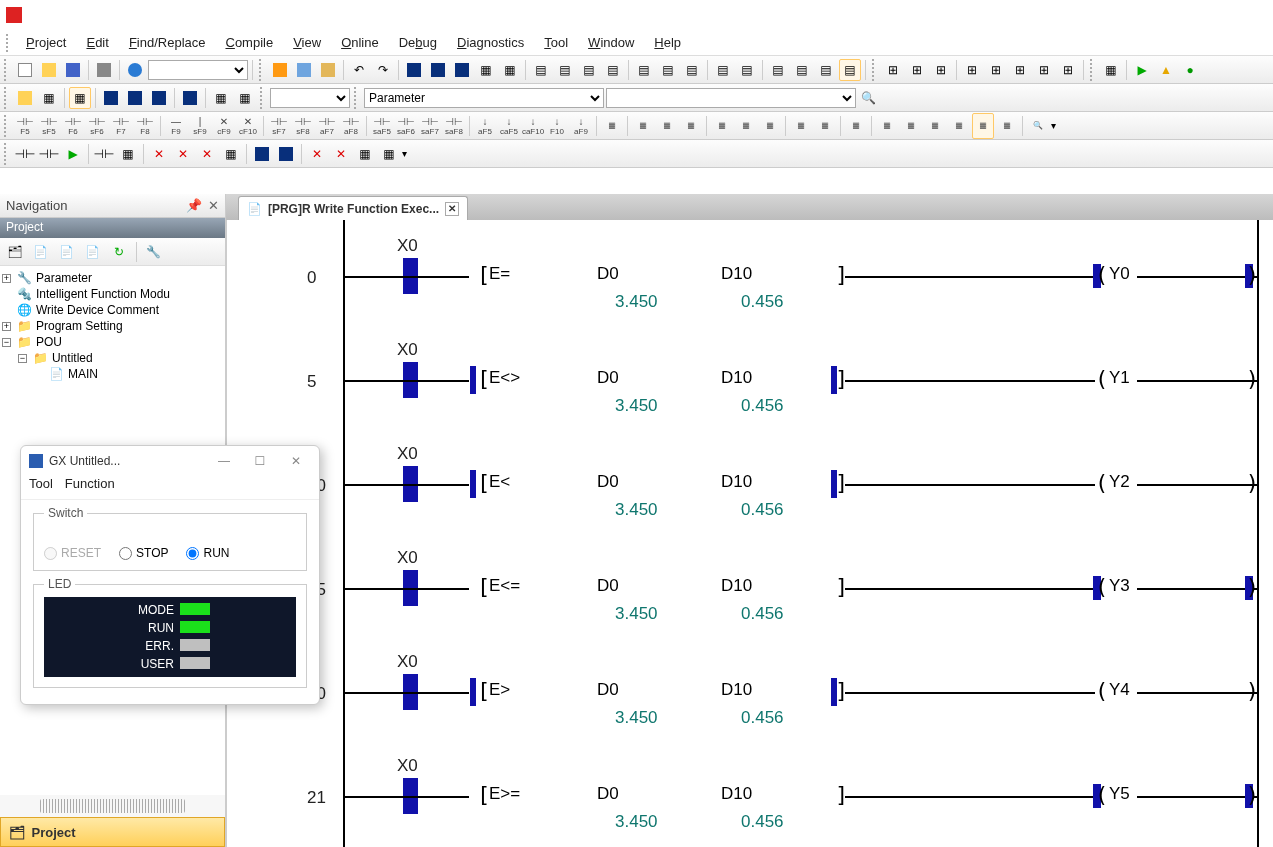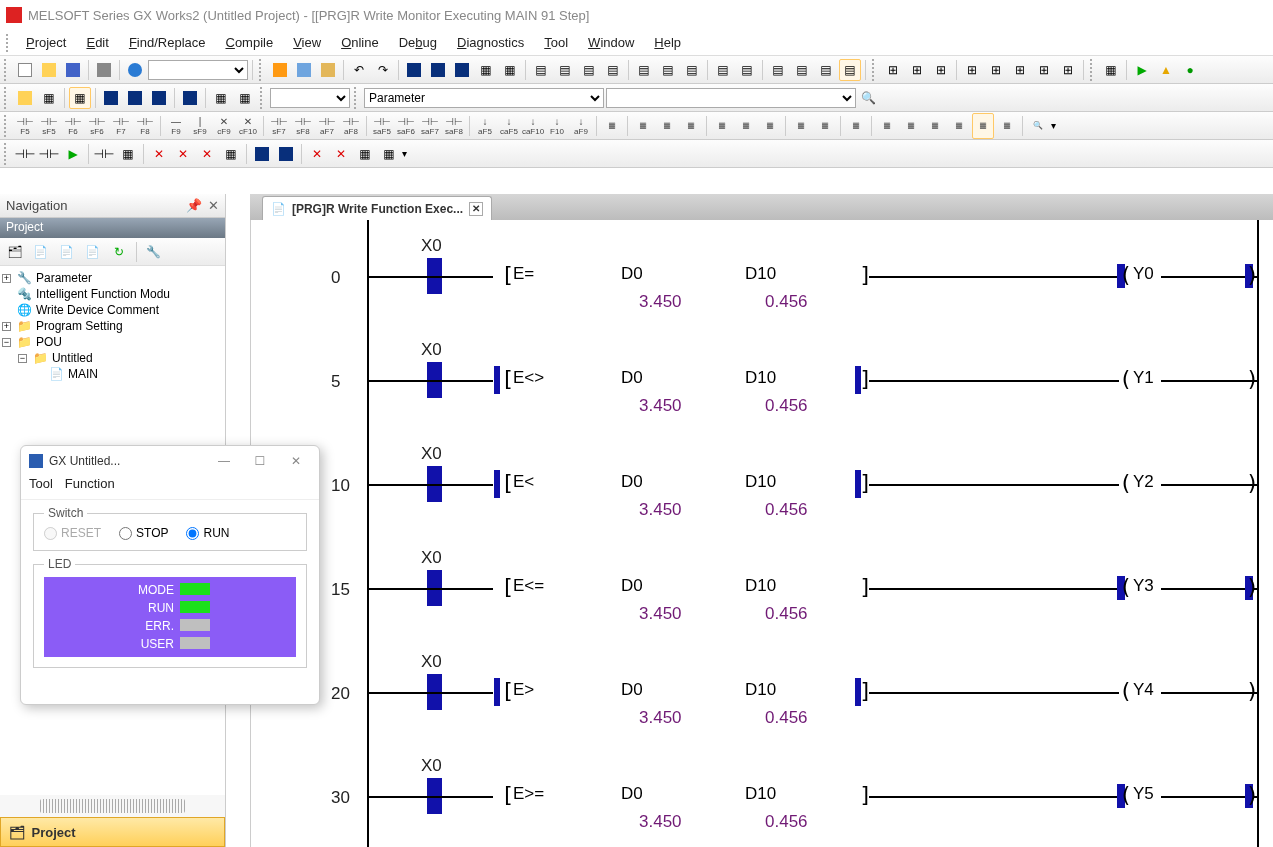--- a/index.html
+++ b/index.html
@@ -8,21 +8,21 @@
   .title-bar .app-icon { width: 16px; height: 16px; background: #d22; display: inline-block; margin-right: 6px; }
   .menu-bar { height: 26px; display: flex; align-items: center; padding: 2px 6px; border-bottom: 1px solid #ddd; }
   .menu-bar .grip { width: 6px; height: 18px; border-left: 2px dotted #aaa; margin-right: 4px; }
   .menu-item { padding: 2px 10px; cursor: default; color: #222; font-size: 13px; }
   .menu-item u { text-decoration: underline; }
   .toolbar-row { height: 28px; background: linear-gradient(#fdfdfd,#ececec); border-bottom: 1px solid #ccc; display: flex; align-items: center; padding: 0 2px; gap: 2px; }
   .tb-grip { width: 6px; height: 22px; border-left: 2px dotted #aaa; margin: 0 2px; }
   .tb-btn { width: 22px; height: 22px; display: inline-flex; align-items: center; justify-content: center; border: 1px solid transparent; border-radius: 2px; }
   .tb-sep { width: 1px; height: 20px; background: #ccc; margin: 0 2px; }
   .tb-select { height: 20px; border: 1px solid #aaa; background: #fff; min-width: 80px; font-size: 12px; }
-  .main-area { display: flex; position: absolute; top: 194px; bottom: 0; left: 0; right: 0; gap: 24px; }
+  .main-area { display: flex; position: absolute; top: 194px; bottom: 0; left: 0; right: 0; }
   .nav-panel { width: 226px; background: #f7f7f7; border-right: 1px solid #ccc; display: flex; flex-direction: column; }
   .nav-header { height: 24px; display: flex; align-items: center; justify-content: space-between; padding: 0 6px; font-size: 13px; color: #444; background: linear-gradient(#fdfdfd,#e8e8e8); border-bottom: 1px solid #ccc; }
   .nav-header .ctrls { display: flex; gap: 6px; color: #666; }
   .nav-sub { height: 20px; background: linear-gradient(#98a6b5,#6b7885); color: #fff; padding: 2px 6px; font-size: 12px; }
   .nav-toolbar { height: 28px; display: flex; align-items: center; gap: 4px; padding: 0 4px; background: linear-gradient(#fdfdfd,#ececec); border-bottom: 1px solid #ddd; }
   .tree { flex: 1; background: #fff; padding: 4px 2px; overflow: hidden; font-size: 12px; }
   .tree-item { display: flex; align-items: center; gap: 4px; padding: 1px 0; white-space: nowrap; }
   .tree-icon { width: 14px; height: 14px; display: inline-block; }
   .plusbox { width: 9px; height: 9px; border: 1px solid #888; display: inline-flex; align-items: center; justify-content: center; font-size: 9px; line-height: 1; margin-right: 2px; }
   .indent1 { padding-left: 16px; }
@@ -36,35 +36,35 @@
   .tab .close { width: 14px; height: 14px; border: 1px solid #aaa; font-size: 10px; display: flex; align-items: center; justify-content: center; }
   .ladder { flex: 1; background: #fff; position: relative; overflow: hidden; border-left: 1px solid #ccc; }
   .rung { position: absolute; left: 0; right: 0; height: 80px; }
   .rail-left { position: absolute; left: 116px; top: 0; bottom: 0; width: 2px; background: #000; }
   .rail-right { position: absolute; right: 14px; top: 0; bottom: 0; width: 2px; background: #000; }
   .step-num { position: absolute; left: 80px; top: 38px; font-size: 17px; color: #222; }
   .contact-label { position: absolute; font-size: 17px; color: #222; }
   .hwire { position: absolute; height: 2px; background: #000; }
   .vblock { position: absolute; width: 15px; height: 36px; background: #11a; }
   .bracket { position: absolute; font-size: 22px; color: #000; font-family: Consolas, monospace; }
-  .val-text { position: absolute; font-size: 17px; color: #701a75; }
+  .val-text { position: absolute; font-size: 17px; color: #0f766e; }
   .op-text { position: absolute; font-size: 17px; color: #000; }
   .coil-paren { position: absolute; font-size: 22px; color: #000; font-family: Consolas, monospace; }
   .coil-block { position: absolute; width: 8px; height: 24px; background: #11a; }
   
   .sim-window { position: absolute; left: 20px; top: 445px; width: 300px; height: 260px; background: #fff; border: 1px solid #ccc; box-shadow: 3px 3px 12px rgba(0,0,0,0.25); border-radius: 6px; }
   .sim-title { height: 30px; display: flex; align-items: center; padding: 0 8px; gap: 6px; font-size: 12px; color: #333; }
   .sim-title .spacer { flex: 1; }
   .sim-title .wbtn { width: 30px; text-align: center; color: #888; font-size: 12px; }
   .sim-menu { height: 24px; display: flex; gap: 12px; padding: 0 8px; font-size: 13px; color: #222; border-bottom: 1px solid #eee; }
   .sim-fieldset { margin: 6px 12px; border: 1px solid #ccc; padding: 6px 10px 10px; font-size: 12px; }
   .sim-fieldset legend { padding: 0 4px; color: #555; }
   .sim-radios { display: flex; gap: 18px; align-items: center; }
-  .sim-radio { display: flex; align-items: center; gap: 4px; }
-  .led-panel { background: #8b5cf6; padding: 6px 20px; display: grid; grid-template-columns: 60px 40px; row-gap: 4px; justify-content: center; }
+  .sim-radio { display: flex; align-items: center; gap: 4px; margin-top: 20px; }
+  .led-panel { background: #0f172a; padding: 6px 20px; display: grid; grid-template-columns: 60px 40px; row-gap: 4px; justify-content: center; }
   .led-label { color: #fff; text-align: right; padding-right: 6px; font-size: 12px; }
   .led-light { width: 30px; height: 12px; }
   .led-on { background: #1be01b; }
   .led-off { background: #bfbfbf; }
   
   .ic-new { background: #fff; border: 1px solid #888; }
   .ic-open { background: #ffd257; }
   .ic-save { background: #4263c8; }
   .ic-print { background: #888; }
   .ic-help { background: #2a7bd4; border-radius: 50%; }
@@ -73,21 +73,20 @@
   .ic-paste { background: #e3b75a; }
   .ic-dev { background: #082f7b; }
   .fn-row .tb-btn { flex-direction: column; font-size: 8px; color: #444; height: 26px; }
   .fn-row .tb-btn .top { font-size: 10px; }
 </style>
 </head>
 <body>
 
 <div class="title-bar">
   <span class="app-icon"></span>
-  <span>MELSOFT Series GX Works2 (Untitled Project) - [[PRG]R Write Monitor Executing MAIN 91 Step]</span>
 </div>
 
 <div class="menu-bar">
   <span class="grip"></span>
   <span class="menu-item"><u>P</u>roject</span>
   <span class="menu-item"><u>E</u>dit</span>
   <span class="menu-item"><u>F</u>ind/Replace</span>
   <span class="menu-item"><u>C</u>ompile</span>
   <span class="menu-item"><u>V</u>iew</span>
   <span class="menu-item"><u>O</u>nline</span>
@@ -476,21 +475,21 @@
           <div class="vblock" style="left:243px;top:32px;width:6px;height:28px"></div>
           <div class="vblock" style="left:604px;top:32px;width:6px;height:28px"></div>
           <div class="hwire" style="left:618px;width:250px;top:46px"></div>
           <div class="coil-paren" style="left:868px;top:32px">(</div>
           <div class="op-text" style="left:882px;top:34px">Y4</div>
           <div class="hwire" style="left:910px;right:16px;top:46px;width:auto"></div>
           <div class="coil-paren" style="right:14px;top:32px">)</div>
         </div>
         <div class="rung" style="top: 530px; height: 104px;">
           <div class="contact-label" style="left:170px;top:6px">X0</div>
-          <div class="step-num">30</div>
+          <div class="step-num">21</div>
           <div class="hwire" style="left:118px;width:54px;top:46px"></div>
           <div class="vblock" style="left:176px;top:28px"></div>
           <div class="hwire" style="left:172px;width:70px;top:46px"></div>
           <div class="bracket" style="left:250px;top:32px">[</div>
           <div class="op-text" style="left:262px;top:34px">E&gt;=</div>
           <div class="op-text" style="left:370px;top:34px">D0</div>
           <div class="val-text" style="left:388px;top:62px">3.450</div>
           <div class="op-text" style="left:494px;top:34px">D10</div>
           <div class="val-text" style="left:514px;top:62px">0.456</div>
           <div class="bracket" style="left:608px;top:32px">]</div>

